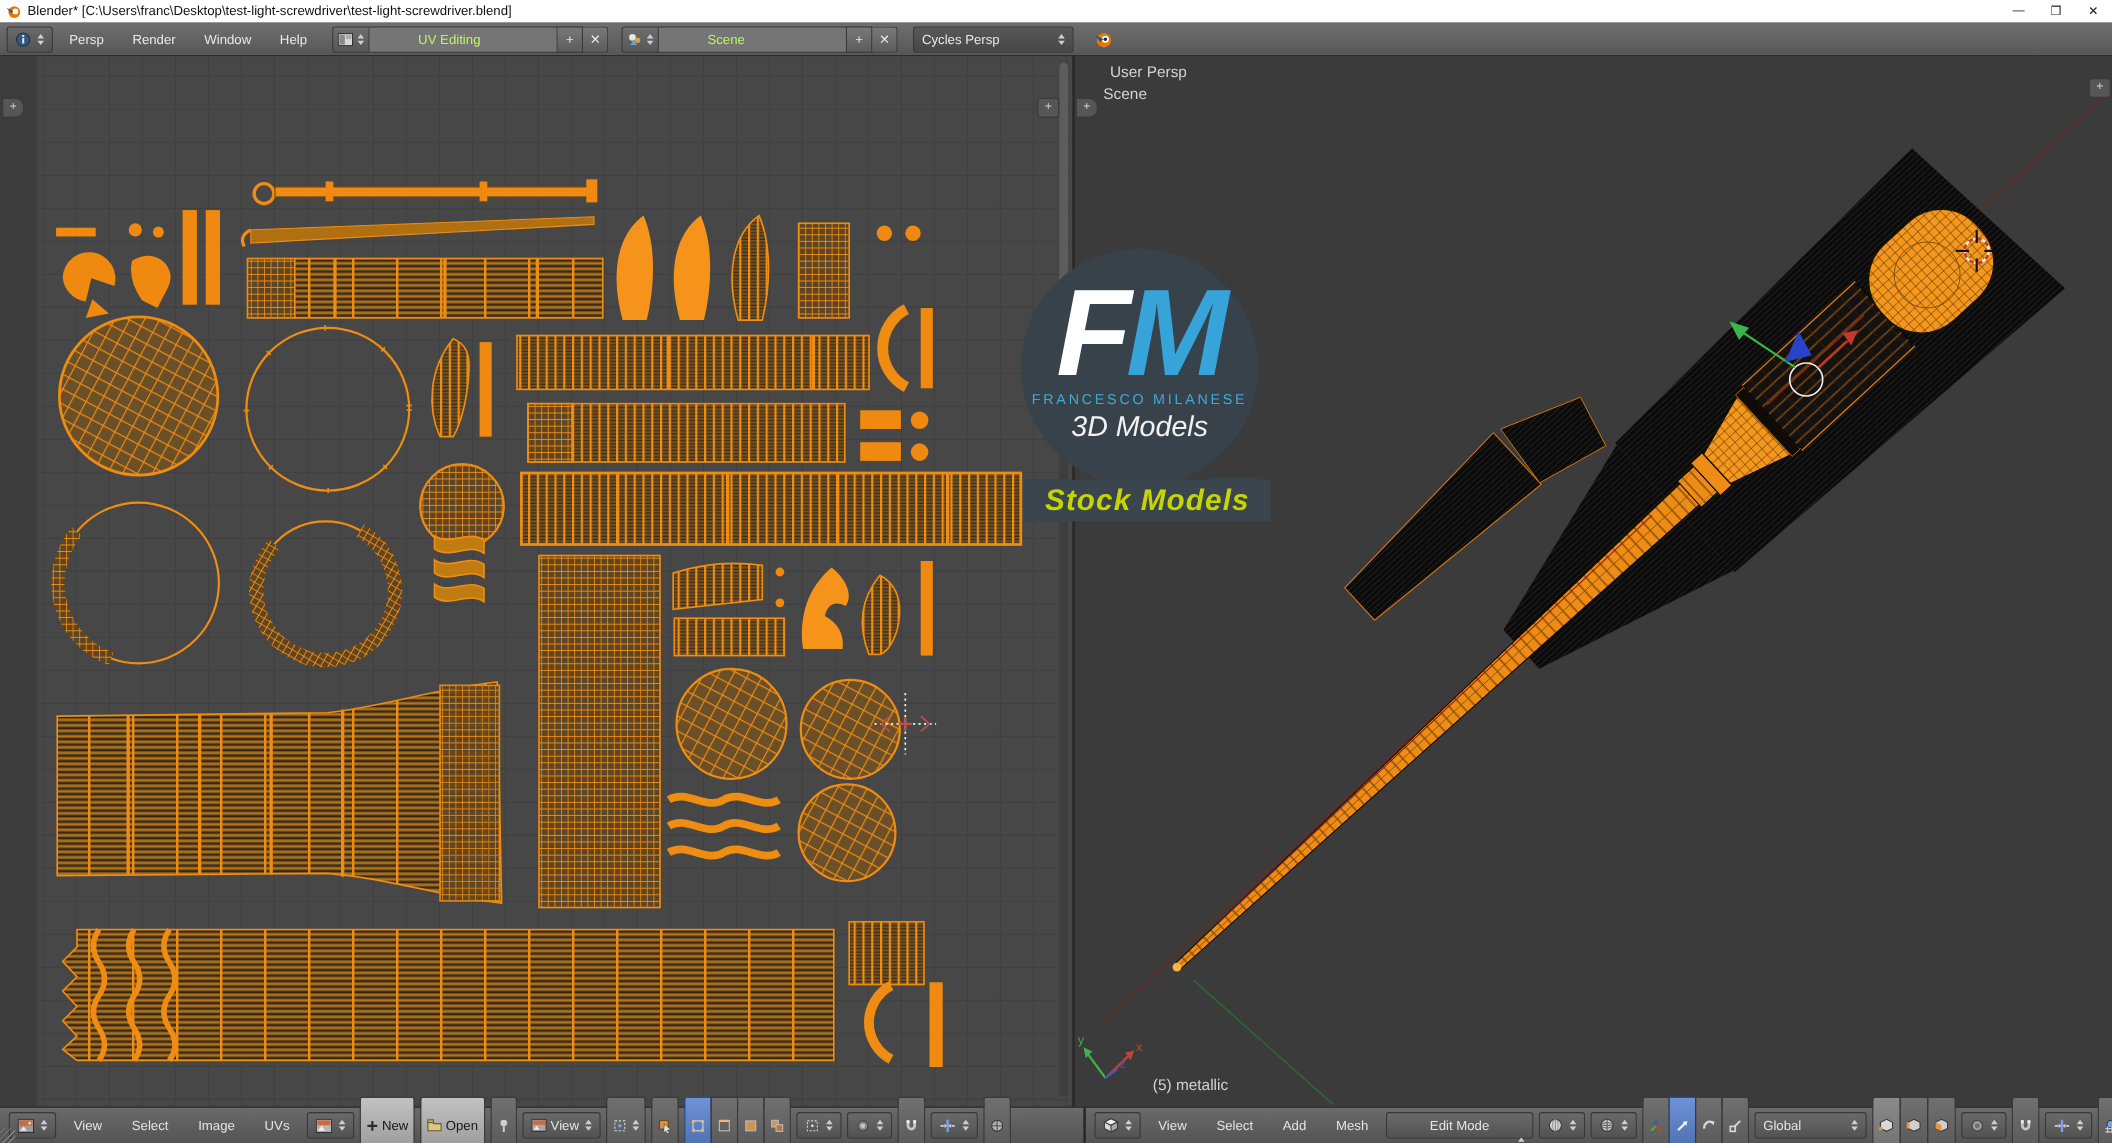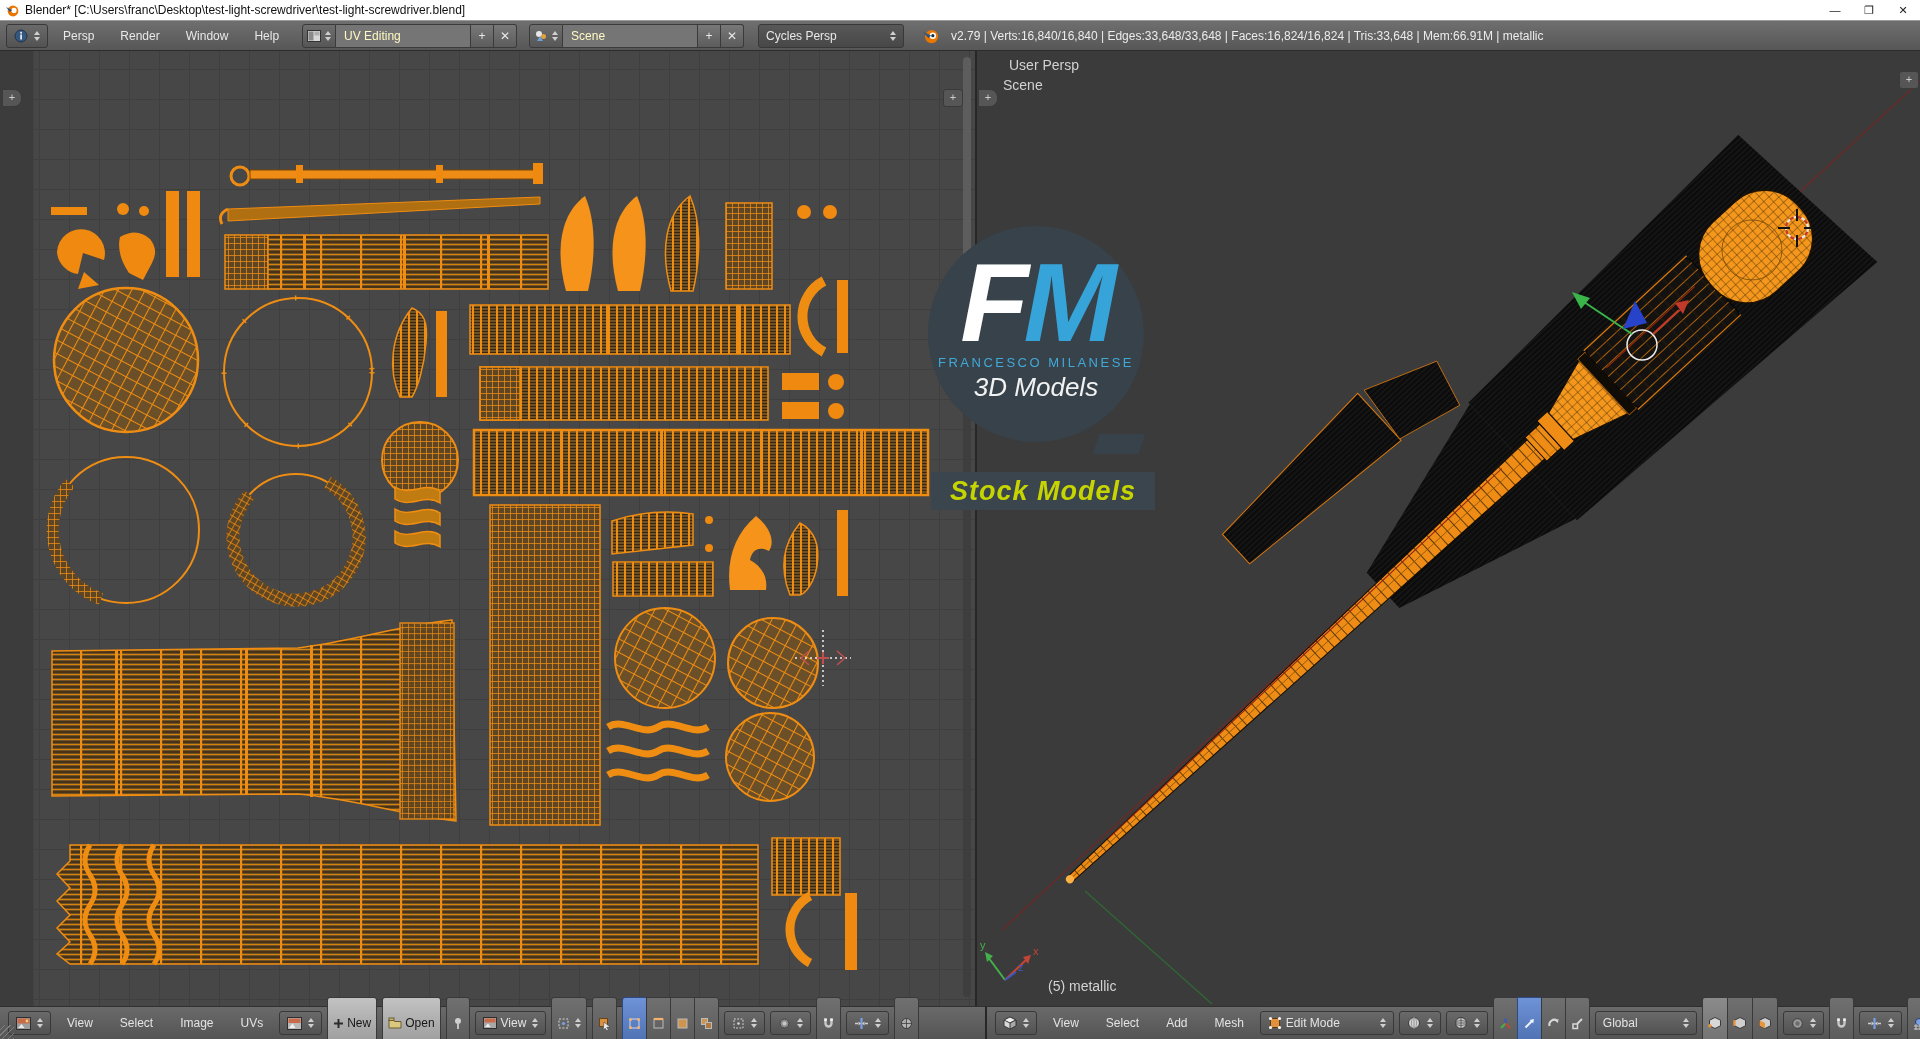--- a/index.html
+++ b/index.html
@@ -9,21 +9,21 @@
   .titlebar{position:absolute;left:0;top:0;width:1920px;height:21px;background:#ffffff;display:flex;align-items:center;color:#111;font-size:12px;border-bottom:1px solid #9a9a9a;box-sizing:border-box;}
   .titlebar .logo{width:14px;height:14px;margin:0 6px 0 5px;}
   .win-controls{margin-left:auto;display:flex;height:100%;}
   .win-btn{width:34px;display:flex;align-items:center;justify-content:center;font-size:11px;color:#222;}
 
   
   .topbar{position:absolute;left:0;top:21px;width:1920px;height:30px;background:linear-gradient(#6f6f6f,#575757);border-bottom:1px solid #2c2c2c;display:flex;align-items:center;gap:4px;padding:0 6px;box-sizing:border-box;color:#e8e8e8;font-size:12px;}
   .menu{padding:0 11px;line-height:28px;}
   .fieldwrap{display:flex;align-items:center;}
   .iconbtn{display:inline-flex;align-items:center;gap:2px;height:22px;padding:0 4px;background:linear-gradient(#6e6e6e,#565656);border:1px solid #3a3a3a;border-radius:3px 0 0 3px;}
-  .field{display:flex;align-items:center;height:22px;background:#757575;border:1px solid #3a3a3a;border-left:none;color:#fef9c3;}
+  .field{display:flex;align-items:center;height:22px;background:#757575;border:1px solid #3a3a3a;border-left:none;color:#bef264;padding-left:36px;}
   .field .fname{padding:0 8px;min-width:118px;}
   .sqbtn{display:flex;align-items:center;justify-content:center;width:22px;height:22px;background:linear-gradient(#787878,#5c5c5c);border:1px solid #3a3a3a;border-left:none;color:#e8e8e8;font-size:12px;}
   .sqbtn.last{border-radius:0 3px 3px 0;}
   .dd{display:inline-flex;align-items:center;gap:4px;height:22px;padding:0 7px;background:linear-gradient(#6a6a6a,#525252);border:1px solid #383838;border-radius:3px;}
   .dd.dark{background:linear-gradient(#585858,#474747);}
   .updn{display:inline-flex;flex-direction:column;gap:2px;margin-left:2px;}
   .tu{width:0;height:0;border-left:3px solid transparent;border-right:3px solid transparent;border-bottom:4px solid #cfcfcf;}
   .td{width:0;height:0;border-left:3px solid transparent;border-right:3px solid transparent;border-top:4px solid #cfcfcf;}
   .stats{margin-left:8px;color:#ececec;}
 
@@ -52,21 +52,21 @@
   .seg .btn:last-child{border-radius:0 3px 3px 0;}
   .grip{position:absolute;left:0;bottom:0;width:14px;height:14px;background:repeating-linear-gradient(135deg,transparent 0 3px,#7e7e7e 3px 4px);}
 
   
   .wm-circle{position:absolute;left:928px;top:226px;width:216px;height:216px;border-radius:50%;background:#37424a;display:flex;flex-direction:column;align-items:center;justify-content:center;z-index:30;}
   .wm-fm{font-size:112px;font-style:italic;font-weight:700;line-height:.78;letter-spacing:-5px;margin-top:-6px;}
   .wm-f{color:#fff;}.wm-m{color:#36a3d9;}
   .wm-name{color:#41a9d8;font-size:13px;letter-spacing:2.5px;margin-top:8px;white-space:nowrap;}
   .wm-sub{color:#f2f2f2;font-size:26px;font-style:italic;margin-top:2px;text-align:right;}
   .wm-tab{position:absolute;left:1096px;top:434px;width:46px;height:20px;background:#37424a;transform:skewX(-18deg);z-index:29;}
-  .wm-banner{position:absolute;left:931px;top:472px;width:224px;height:38px;background:#3a454d;display:flex;align-items:center;justify-content:center;font-size:27px;font-weight:700;font-style:italic;color:#c6d500;z-index:30;letter-spacing:1px;}
+  .wm-banner{position:absolute;left:931px;top:436px;width:224px;height:38px;background:#3a454d;display:flex;align-items:center;justify-content:center;font-size:27px;font-weight:700;font-style:italic;color:#c6d500;z-index:30;letter-spacing:1px;}
 
   svg{display:block;}
   .abs{position:absolute;left:0;top:0;}
 </style>
 </head>
 <body>
 
 <div id="root">
 
   <div class="titlebar">
@@ -145,21 +145,20 @@
           <span class="td"></span>
         </span>
     </span>
 
     <svg width="17" height="17" viewBox="0 0 16 16" style="margin-left:14px;">
       <circle cx="9" cy="9" r="6.2" fill="#ea7600"></circle>
         <circle cx="10.2" cy="8.2" r="3" fill="#fff"></circle>
         <circle cx="10.2" cy="8.2" r="1.5" fill="#1b2b3a"></circle>
         <path d="M1,4.5 L8.5,8 6,10.5 Z" fill="#265787"></path>
     </svg>
-    <span class="stats">v2.79 | Verts:16,840/16,840 | Edges:33,648/33,648 | Faces:16,824/16,824 | Tris:33,648 | Mem:66.91M | metallic</span>
   </div>
 
   <div class="pane-uv">
     <div class="uv-leftstrip"></div>
 
     <svg class="abs" width="975" height="955" viewBox="0 0 975 955">
       <defs>
         <pattern id="pBand" width="8" height="6" patternUnits="userSpaceOnUse">
           <rect width="8" height="6" fill="#6f5128"></rect>
             <path d="M0,1.5H8M0,4.5H8" stroke="#2a1b05" stroke-width="0.8"></path>
@@ -548,21 +547,21 @@
       <span class="updn">
           <span class="tu"></span>
           <span class="td"></span>
         </span>
     </span>
     <span class="hmenu">View</span>
     <span class="hmenu">Select</span>
     <span class="hmenu">Add</span>
     <span class="hmenu">Mesh</span>
 
-    <span class="dd" style="min-width:118px;">
+    <span class="dd" style="min-width:118px;flex-direction:column;">
       <svg width="14" height="14" viewBox="0 0 14 14">
         <rect x="2.5" y="2.5" width="9" height="9" fill="#e09140" stroke="#5c3a10"></rect>
           <circle cx="2.5" cy="2.5" r="1.6" fill="#f5f5f5"></circle>
           <circle cx="11.5" cy="2.5" r="1.6" fill="#f5f5f5"></circle>
           <circle cx="2.5" cy="11.5" r="1.6" fill="#f5f5f5"></circle>
           <circle cx="11.5" cy="11.5" r="1.6" fill="#f5f5f5"></circle>
       </svg>
       <span>Edit Mode</span>
       <span class="updn" style="margin-left:auto;">
           <span class="tu"></span>

